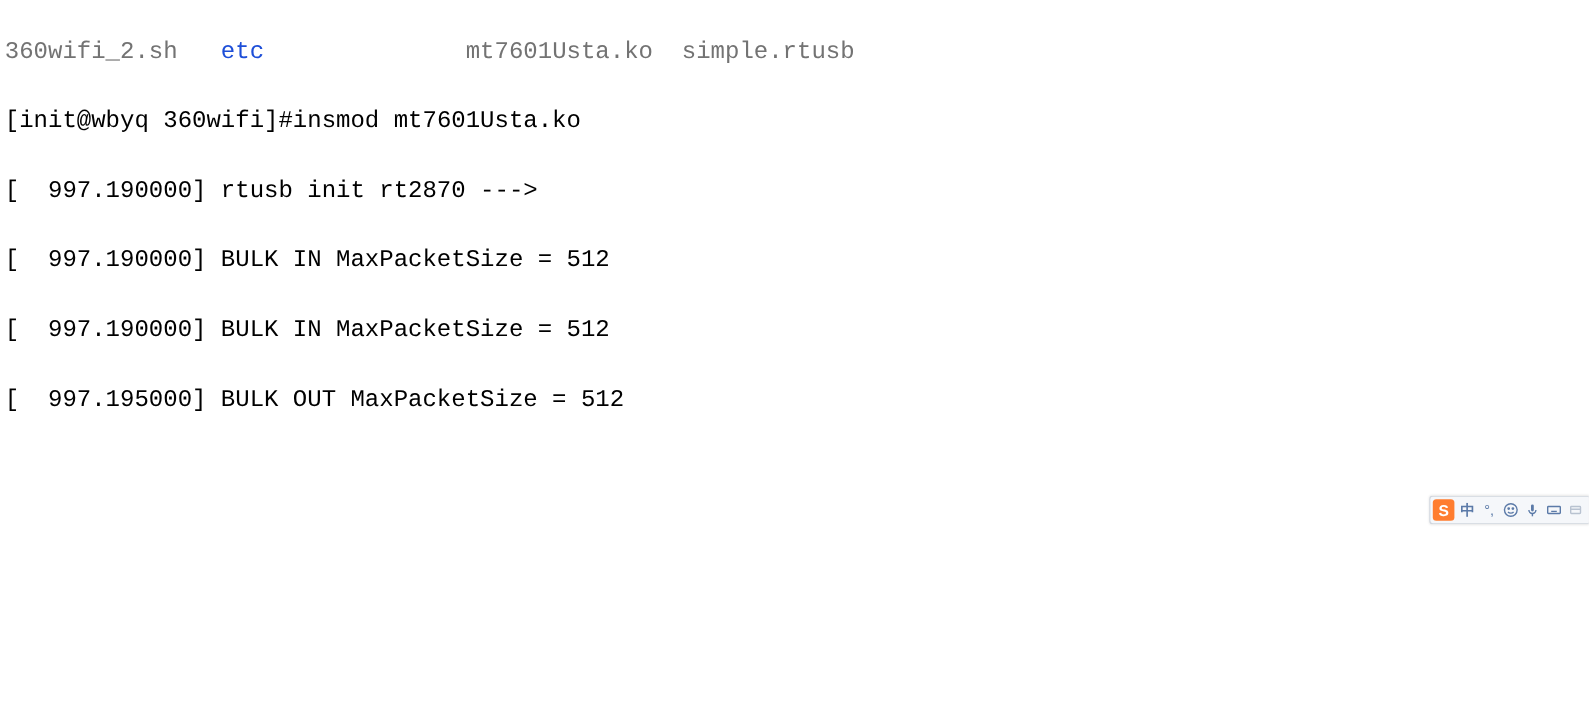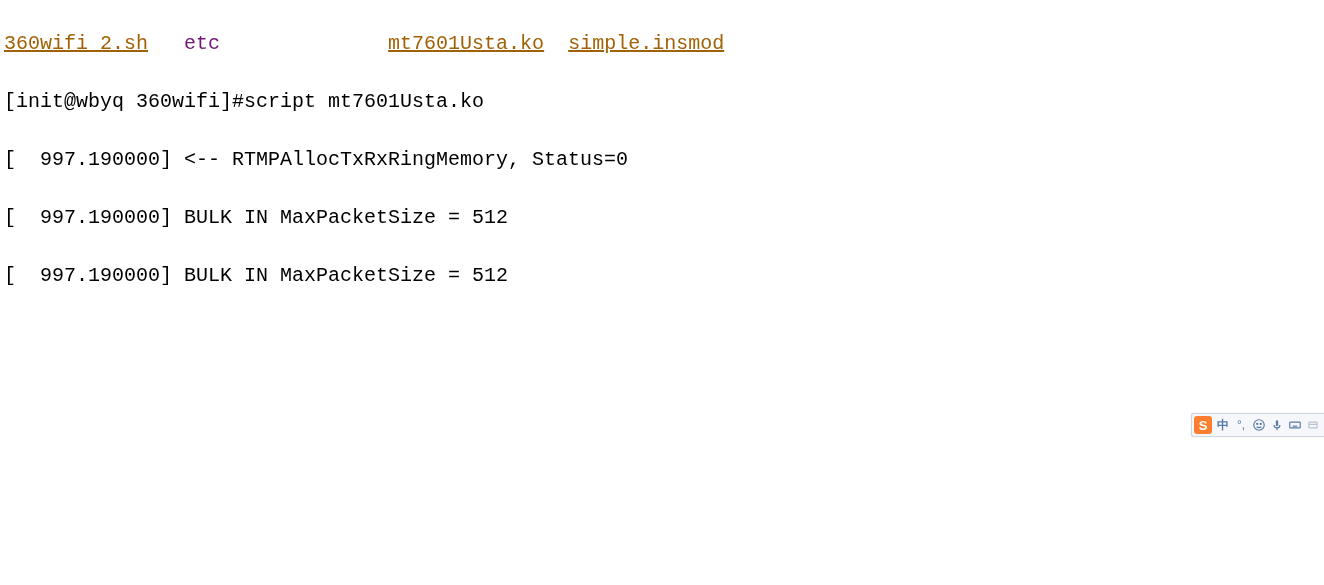--- a/index.html
+++ b/index.html
@@ -14,22 +14,22 @@
     overflow: hidden;
     color: #000000;
   }
   .terminal {
     white-space: pre;
     padding: 0 4px;
   }
   .line {
     display: block;
   }
-  .green { color: #a16207; text-decoration: underline; }
-  .blue  { color: #701a75; }
+  .green { color: #737373; }
+  .blue  { color: #1d4ed8; }
 
   
   .ime-bar {
     position: absolute;
     top: 413px;
     right: 0;
     height: 22px;
     display: flex;
     align-items: center;
     background: #f5f7fa;
@@ -63,25 +63,26 @@
     justify-content: center;
     color: #5b7aa8;
   }
   .ime-item svg { width: 14px; height: 14px; display:block; }
   .ime-cn { font-size: 12px; font-weight: bold; }
 </style>
 </head>
 <body>
 
 <div class="terminal">
-<span class="line"><span class="green">360wifi_2.sh</span>   <span class="blue">etc</span>              <span class="green">mt7601Usta.ko</span>  <span class="green">simple.insmod</span></span>
-<span class="line"><span>[init@wbyq 360wifi]#</span><span>script mt7601Usta.ko</span></span>
-<span class="line">[  997.190000] &lt;-- RTMPAllocTxRxRingMemory, Status=0</span>
+<span class="line"><span class="green">360wifi_2.sh</span>   <span class="blue">etc</span>              <span class="green">mt7601Usta.ko</span>  <span class="green">simple.rtusb</span></span>
+<span class="line"><span>[init@wbyq 360wifi]#</span><span>insmod mt7601Usta.ko</span></span>
+<span class="line">[  997.190000] rtusb init rt2870 ---&gt;</span>
 <span class="line">[  997.190000] BULK IN MaxPacketSize = 512</span>
 <span class="line">[  997.190000] BULK IN MaxPacketSize = 512</span>
+<span class="line">[  997.195000] BULK OUT MaxPacketSize = 512</span>
 
 
 
 
 
 
 
 
 
 

